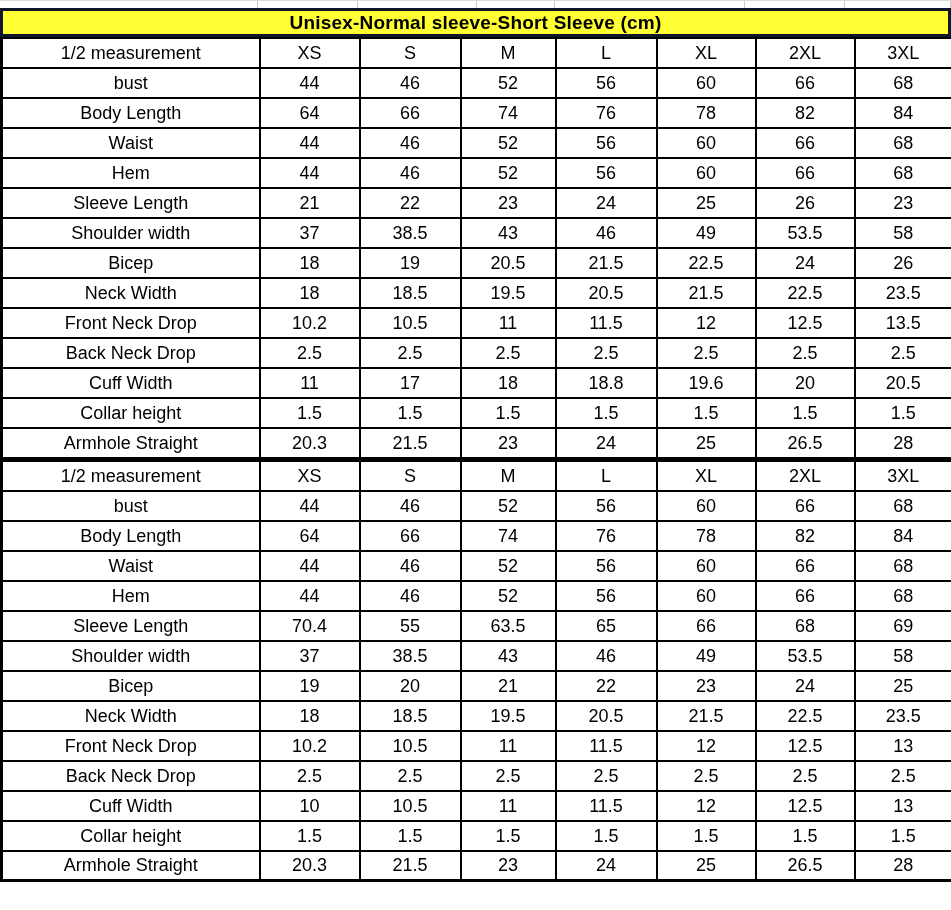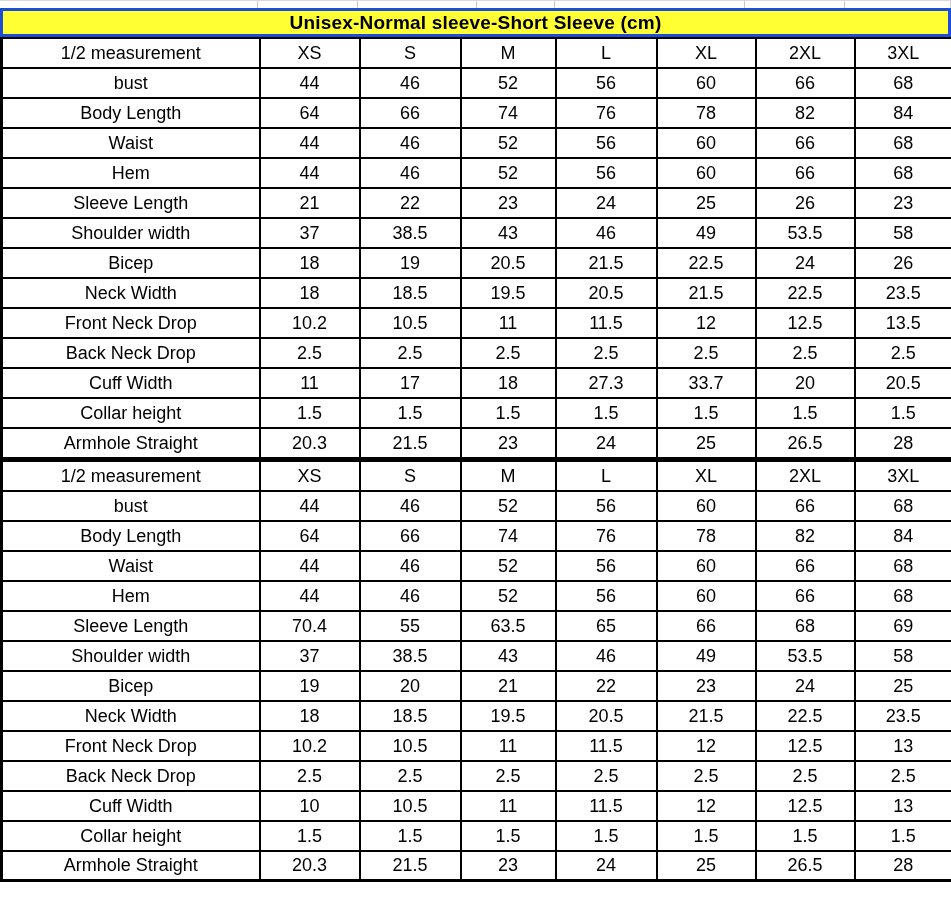--- a/index.html
+++ b/index.html
@@ -22,21 +22,21 @@
     background: #ffffff;
     border-top: 1px solid #d9d9d9;
   }
   .top-strip .seg {
     height: 100%;
     border-right: 1px solid #c9c9c9;
     box-sizing: border-box;
   }
   .title-band {
     box-sizing: border-box;
-    border: 3px solid #1d4ed8;
+    border: 3px solid #0f172a;
     border-bottom-width: 3px;
     background: #ffff33;
     height: 29px;
     line-height: 23px;
     text-align: center;
     font-weight: bold;
     font-size: 19px;
     letter-spacing: 0.2px;
   }
   section + section .title-band { border-top-width: 3px; }
@@ -198,22 +198,22 @@
             <td>2.5</td>
             <td>2.5</td>
             <td>2.5</td>
             <td>2.5</td>
           </tr>
           <tr>
             <td>Cuff Width</td>
             <td>11</td>
             <td>17</td>
             <td>18</td>
-            <td>27.3</td>
-            <td>33.7</td>
+            <td>18.8</td>
+            <td>19.6</td>
             <td>20</td>
             <td>20.5</td>
           </tr>
           <tr>
             <td>Collar height</td>
             <td>1.5</td>
             <td>1.5</td>
             <td>1.5</td>
             <td>1.5</td>
             <td>1.5</td>

